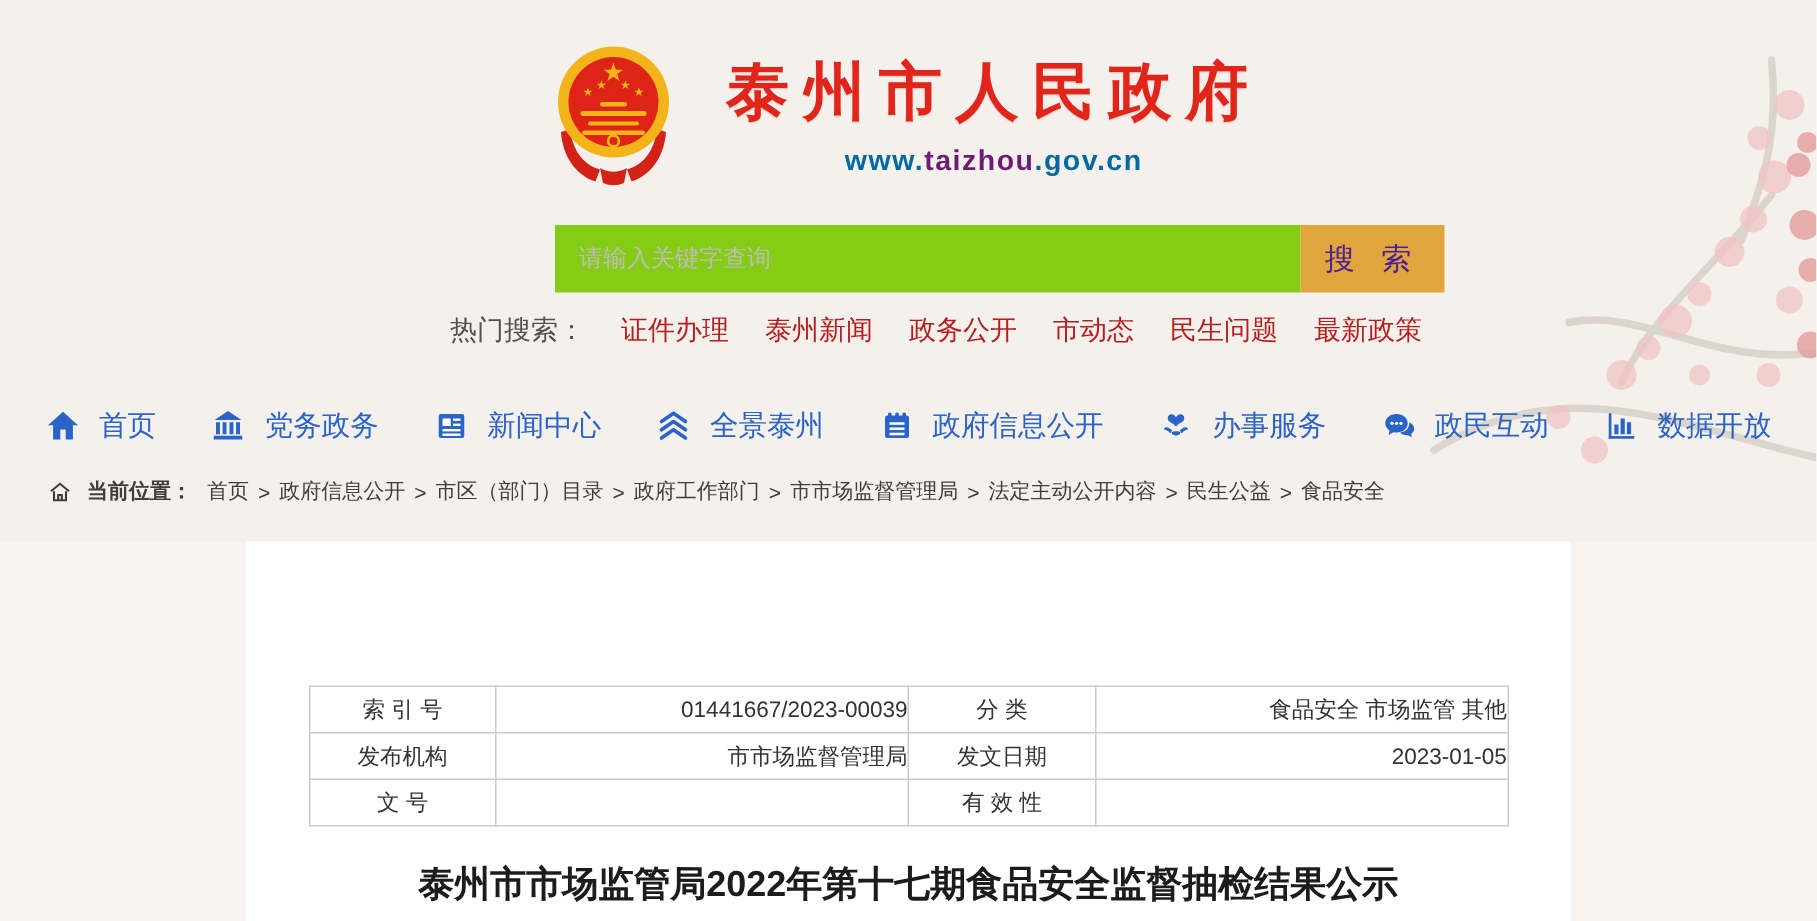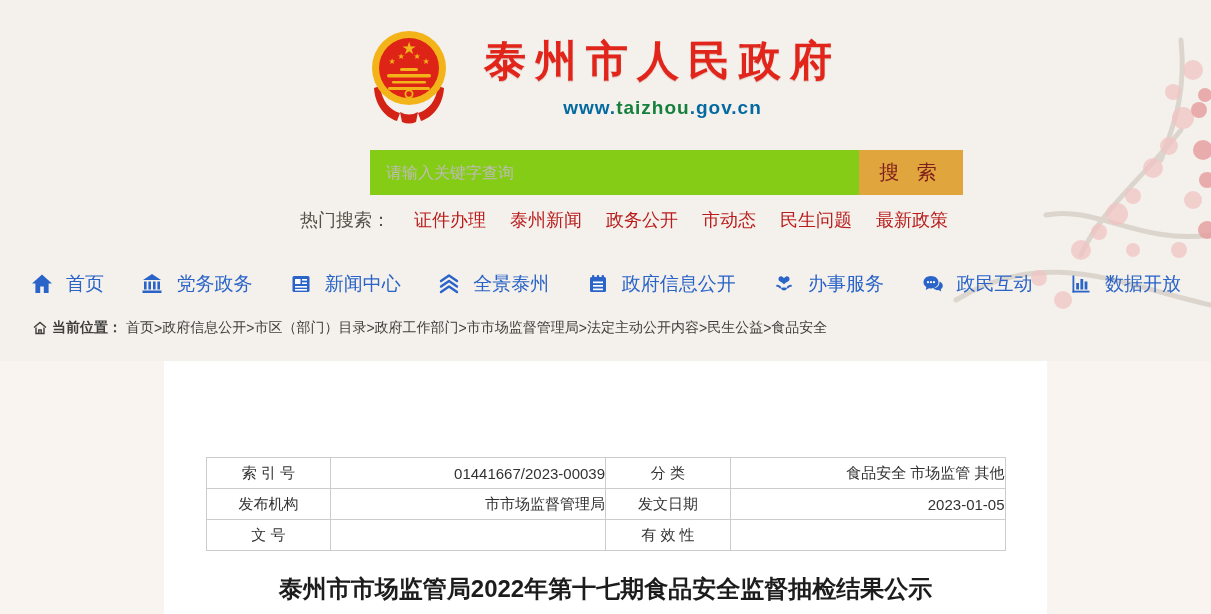--- a/index.html
+++ b/index.html
@@ -17,51 +17,51 @@
   .site-header{ position:relative; z-index:2; padding-top:26px; }
   .brand{ display:flex; justify-content:center; align-items:center; gap:36px; }
   .brand-emblem{ width:78px; height:100px; flex:0 0 auto; }
   .brand-text{ text-align:center; }
   .site-title{
     font-size:42px; font-weight:bold; color:#e1251b; letter-spacing:9px;
     text-shadow:0 1px 1px rgba(150,30,20,.25);
   }
   .site-url{ margin-top:8px; font-size:19px; font-weight:bold; letter-spacing:1px; }
   .url-gray{ color:#0369a1; }
-  .url-red{ color:#15803d; }
+  .url-red{ color:#701a75; }
 
   
   .search-wrap{ position:relative; z-index:2; width:665px; margin:24px 0 0 300px; }
   .search-row{ display:flex; margin-left:70px; width:593px; height:45px; }
   .search-input{
     flex:1; height:45px; border:none; outline:none; background:#84cc16;
     padding:0 16px; font-size:16px; color:#333;
     font-family:"Liberation Sans","DejaVu Sans",sans-serif;
   }
   .search-input::placeholder{ color:#c0bcb6; }
   .search-btn{
-    width:104px; height:45px; border:none; background:#e0a53c; color:#7f1d1d;
+    width:96px; height:45px; border:none; background:#e0a53c; color:#4c1d95;
     font-size:20px; letter-spacing:6px; cursor:pointer;
     font-family:"Liberation Sans","DejaVu Sans",sans-serif;
   }
   .hot-row{ display:flex; align-items:center; gap:24px; margin-top:13px; font-size:18px; color:#55504a; }
   .hot-row a{ color:#b91c1c; text-decoration:none; cursor:pointer;text-align:center; }
 
   
   .main-nav{
     position:relative; z-index:2; display:flex; justify-content:space-between;
     align-items:center; padding:0 30px; margin-top:27px; height:50px;
   }
   .nav-item{ display:flex; align-items:center; gap:12px; text-decoration:none; cursor:pointer; }
   .nav-item .nav-icon{ width:24px; height:24px; display:inline-block; }
   .nav-item .nav-label{ font-size:19px; color:#2a64c8; }
 
   
   .breadcrumb{
-    position:relative; z-index:2; display:flex; align-items:center; 
+    position:relative; z-index:2; display:flex; align-items:center; gap:6px;
     height:38px; padding-left:32px; font-size:14px; color:#3f3e3c;
   }
   .breadcrumb .crumb-home-icon{ width:16px; height:16px; margin-right:4px; }
   .breadcrumb a{ color:#3f3e3c; text-decoration:none; cursor:pointer; }
   .breadcrumb .sep{ color:#3f3e3c; }
   .crumb-label{ font-weight:bold; margin-right:4px; }
 
   
   .content-bg{
     position:relative; z-index:1; margin-top:5px;

